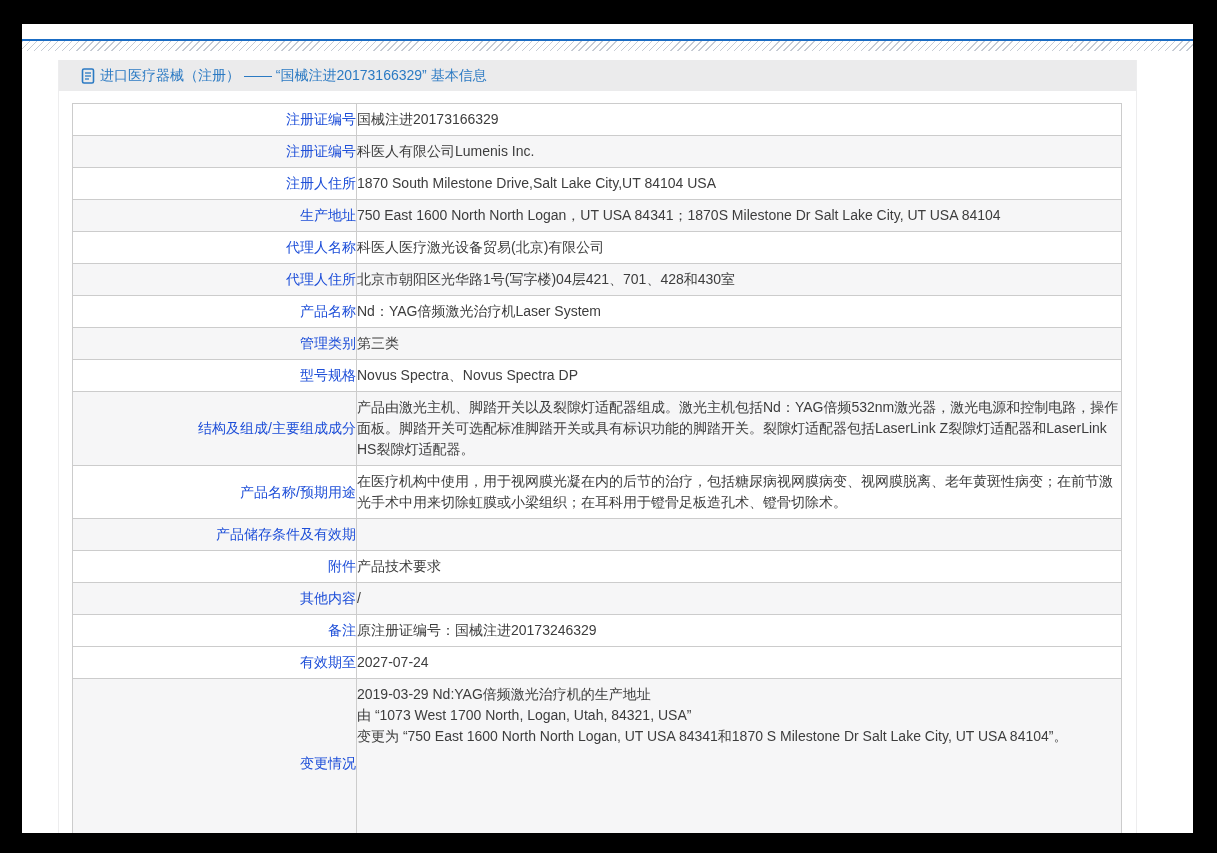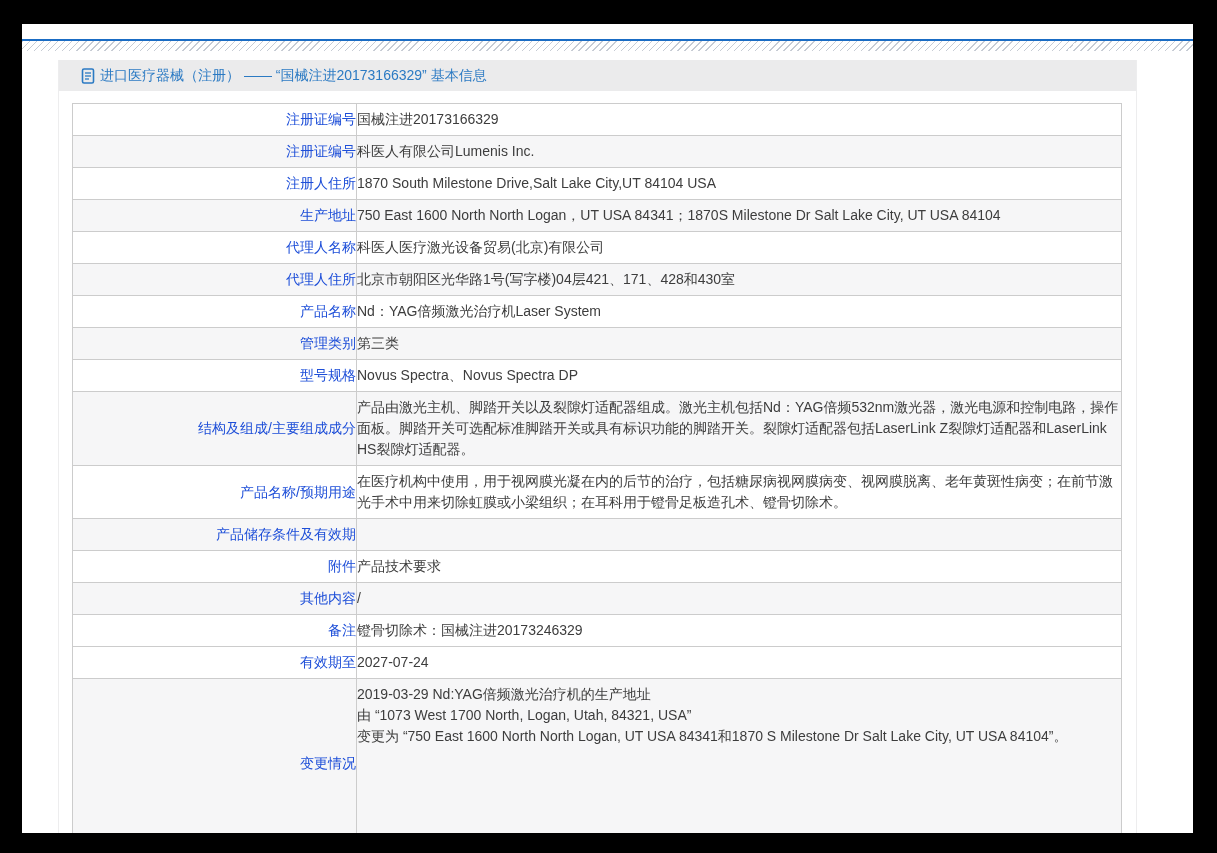--- a/index.html
+++ b/index.html
@@ -113,21 +113,21 @@
         <tr class="alt">
           <td class="lbl">生产地址</td>
           <td class="val">750 East 1600 North North Logan，UT USA 84341；1870S Milestone Dr Salt Lake City, UT USA 84104</td>
         </tr>
         <tr>
           <td class="lbl">代理人名称</td>
           <td class="val">科医人医疗激光设备贸易(北京)有限公司</td>
         </tr>
         <tr class="alt">
           <td class="lbl">代理人住所</td>
-          <td class="val">北京市朝阳区光华路1号(写字楼)04层421、171、428和430室</td>
+          <td class="val">北京市朝阳区光华路1号(写字楼)04层421、701、428和430室</td>
         </tr>
         <tr>
           <td class="lbl">产品名称</td>
           <td class="val">Nd：YAG倍频激光治疗机Laser System</td>
         </tr>
         <tr class="alt">
           <td class="lbl">管理类别</td>
           <td class="val">第三类</td>
         </tr>
         <tr>
@@ -149,21 +149,21 @@
         <tr>
           <td class="lbl">附件</td>
           <td class="val">产品技术要求</td>
         </tr>
         <tr class="alt">
           <td class="lbl">其他内容</td>
           <td class="val">/</td>
         </tr>
         <tr>
           <td class="lbl">备注</td>
-          <td class="val">镫骨切除术：国械注进20173246329</td>
+          <td class="val">原注册证编号：国械注进20173246329</td>
         </tr>
         <tr>
           <td class="lbl">有效期至</td>
           <td class="val">2027-07-24</td>
         </tr>
         <tr class="alt change-row">
           <td class="lbl">变更情况</td>
           <td class="val">
             <div class="change-lines">
               <div>2019-03-29 Nd:YAG倍频激光治疗机的生产地址</div>

